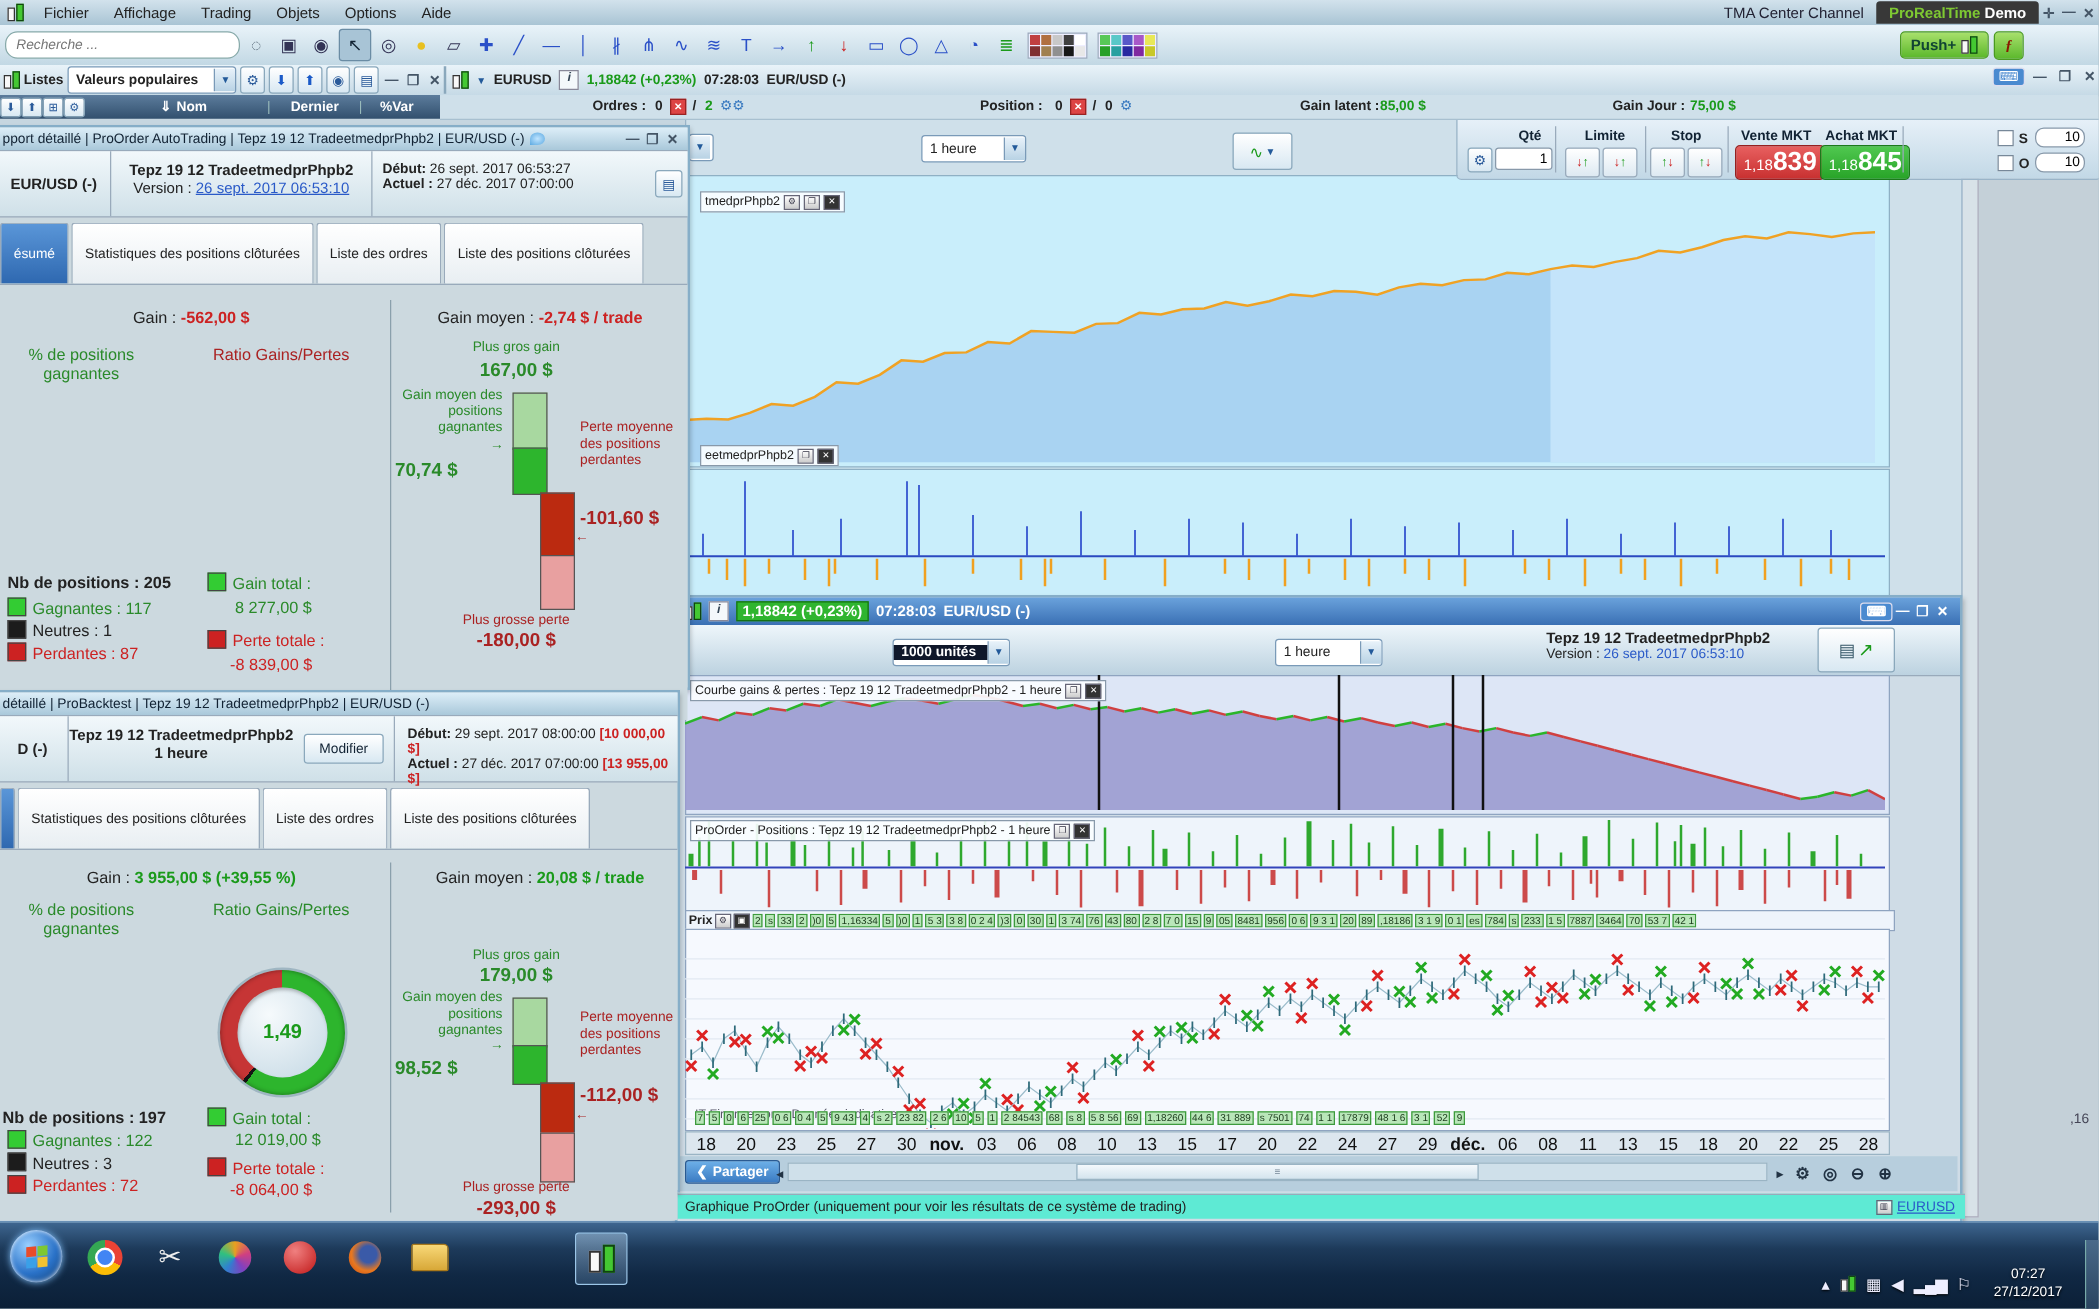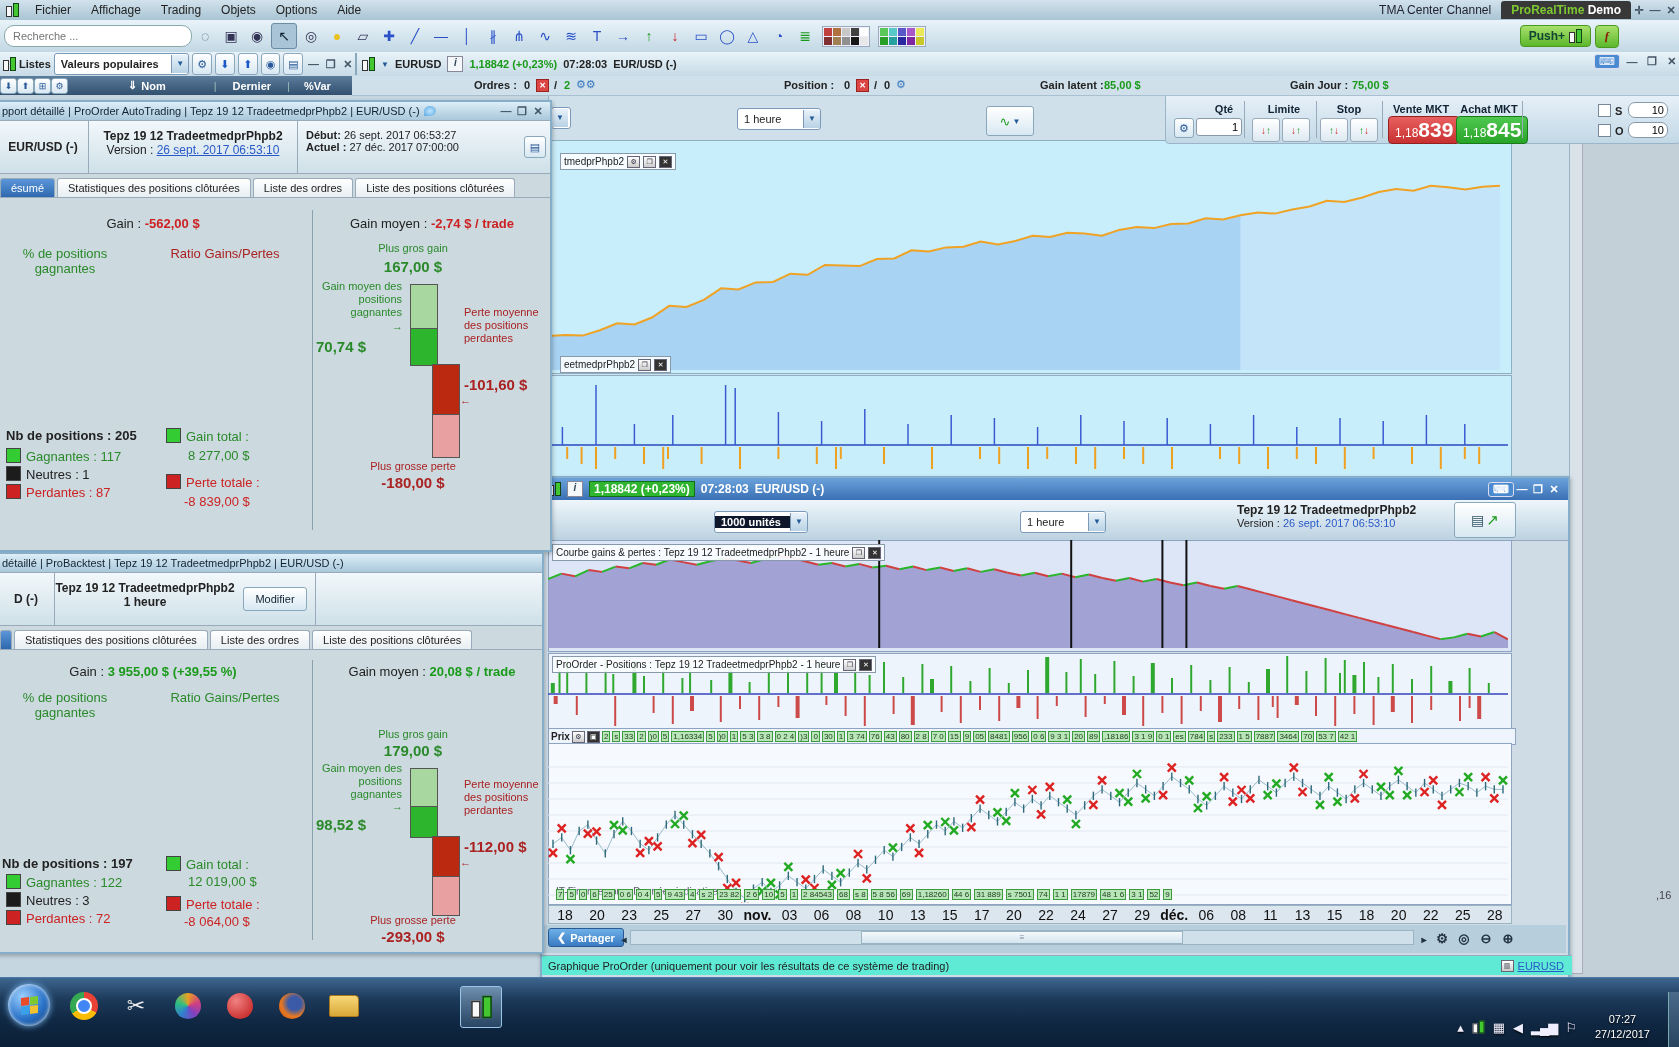--- a/index.html
+++ b/index.html
@@ -10,21 +10,21 @@
 .flex{display:flex;align-items:center}
 
 .titlebar{left:0;top:0;width:1679px;height:20px;background:linear-gradient(#d2e2ec,#a9c4d4);border-bottom:1px solid #8aa8bc;display:flex;align-items:center}
 .menu-item{padding:2px 10px;font-size:12px}
 .chan-tab{font-size:12px;padding:2px 10px;color:#223}
 .brand-box{background:#383838;border-radius:3px 3px 0 0;padding:2px 10px;font-size:12px;font-weight:bold;color:#fff}
 .brand-green{color:#7ec832}
 .winbtn{width:16px;text-align:center;color:#456;font-weight:bold;font-size:11px}
 
 .toolbar2{left:0;top:20px;width:1679px;height:32px;background:linear-gradient(#e9f3f9,#c2d8e4);border-bottom:1px solid #9ab4c4;display:flex;align-items:center}
-.search{width:170px;height:20px;margin-left:4px;border:1px solid #8aa;border-radius:10px;background:#fff;color:#999;font-size:11px;padding:0 8px}
+.search{width:170px;height:20px;margin-left:4px;border:1px solid #8aa;border-radius:10px;background:#fff;color:#999;font-style:italic;font-size:11px;padding:0 8px}
 .tool{width:24px;height:24px;margin:0 1px;display:flex;align-items:center;justify-content:center;font-size:14px;border-radius:3px;color:#333}
 .tool.sel{background:#a8c4d6;border:1px solid #6a8ca4}
 .pal{display:grid;grid-template-columns:repeat(5,8px);grid-auto-rows:8px;gap:1px;margin:0 4px;border:1px solid #9ab;padding:1px;background:#eef}
 .pal i{display:block}
 .pushbtn{background:linear-gradient(#a8e06c,#5cb82c);border:1px solid #4a9a20;border-radius:4px;padding:3px 8px;font-weight:bold;font-size:12px;color:#143;display:flex;gap:4px;align-items:center}
 
 .row3{left:0;top:52px;width:1679px;height:24px;background:linear-gradient(#e9f3f9,#c6dae6);border-bottom:1px solid #9ab4c4}
 .combo{display:inline-flex;align-items:center;background:#fff;border:1px solid #7a9ab8;border-radius:3px;height:20px;font-size:11px}
 .combo .tx{padding:0 6px;font-weight:bold}
 .combo .ar{width:16px;height:18px;background:linear-gradient(#e8f2fa,#b8d2e4);border-left:1px solid #7a9ab8;color:#235a9a;text-align:center;font-size:8px;line-height:18px}
@@ -45,21 +45,21 @@
 .obtn{width:26px;height:22px;border:1px solid #9ab;border-radius:3px;background:linear-gradient(#fff,#dde9f2);display:inline-flex;align-items:center;justify-content:center;font-size:10px}
 .sellbtn{background:linear-gradient(#e86060,#c83030);border:1px solid #952020;border-radius:4px;color:#fff;text-align:center;padding:1px 6px}
 .buybtn{background:linear-gradient(#50c850,#28a428);border:1px solid #1a7a1a;border-radius:4px;color:#fff;text-align:center;padding:1px 6px}
 .px-s{font-size:12px}.px-b{font-size:21px;font-weight:bold}
 
 .window{background:#ccd9df;border:2px solid #86aec8;box-shadow:1px 2px 4px rgba(0,0,0,.25)}
 .wtitle{height:18px;background:linear-gradient(#ddeef8,#a9c8da);font-size:11px;color:#123;display:flex;align-items:center;padding:0 4px;border-bottom:1px solid #9ab}
 .bubble{display:inline-block;width:12px;height:10px;background:radial-gradient(#bfe4ff,#5aa8e0);border-radius:50% 50% 50% 0;margin-left:4px}
 .whdr{background:linear-gradient(#f2f8fb,#cfe0e8);border-bottom:1px solid #9ab;display:flex;font-size:12px}
 .tabs{display:flex;gap:2px;padding:4px 2px 0 2px}
-.tab{background:linear-gradient(#ffffff,#e8eef2);border:1px solid #9ab;border-bottom:none;border-radius:3px 3px 0 0;padding:3px 10px;font-size:11px}
+.tab{background:linear-gradient(#ffffff,#e8eef2);border:1px solid #9ab;border-bottom:none;border-radius:3px 3px 0 0;padding:18px 10px;font-size:11px}
 .tab.sel{background:linear-gradient(#5a96d8,#2e68b0);color:#fff}
 .donut{position:absolute;width:100px;height:100px;border-radius:50%;box-shadow:0 0 0 2px #9fb6c2, inset 0 0 4px rgba(0,0,0,.4)}
 .donut .hole{position:absolute;inset:14px;border-radius:50%;background:radial-gradient(circle at 35% 30%,#f6fafc,#c4d8e4);box-shadow:inset 1px 2px 3px rgba(0,0,0,.25);display:flex;align-items:center;justify-content:center;font-size:16px;font-weight:bold}
 .legsq{display:inline-block;width:13px;height:13px;border:1px solid #444;margin-right:5px;vertical-align:-2px}
 .stat-lab{font-size:13px}
 .bigval{font-size:15px;font-weight:bold}
 .smlab{font-size:11px;line-height:13px}
 .vline{position:absolute;width:1px;background:#8aa0ac}
 
 .chartbar{background:linear-gradient(#eef6fb,#bcd2e0)}
@@ -586,33 +586,42 @@
       </div>
     <div class="whdr" style="height:52px">
       <div class="flex b" style="width:56px;justify-content:center;border-right:1px solid #9ab">D (-)</div>
       <div style="width:180px;text-align:center;padding-top:8px">
         <div class="b">Tepz 19 12 TradeetmedprPhpb2</div>
         <div class="b">1 heure</div>
       </div>
       <div class="flex" style="width:80px;justify-content:center;border-right:1px solid #9ab">
           <span class="sqbtn" style="width:62px;height:22px;font-size:11px;color:#123">Modifier</span>
         </div>
+      <div style="flex:1;padding:8px 0 0 10px;font-size:11px">
+        <div><span class="b">Début:</span> <span>29 sept. 2017 08:00:00</span> <span class="b r">[10 000,00 $]</span></div>
+        <div><span class="b">Actuel :</span> <span>27 déc. 2017 07:00:00</span> <span class="b r">[13 955,00 $]</span></div>
+      </div>
     </div>
     <div class="tabs" id="tabsBottom">
       <span class="tab sel" style="width:6px;padding:3px 2px"></span>
     <span class="tab">Statistiques des positions clôturées</span>
         <span class="tab">Liste des ordres</span>
         <span class="tab">Liste des positions clôturées</span>
       </div>
     <div style="position:relative;height:296px;background:#ccd9df;border-top:1px solid #9ab">
       <div class="vline" style="left:314px;top:10px;height:280px"></div>
       <div class="abs stat-lab" style="left:30px;top:14px;width:250px;text-align:center"><span>Gain :</span> <span class="b g">3 955,00 $ (+39,55 %)</span></div>
       <div class="abs stat-lab" style="left:324px;top:14px;width:220px;text-align:center"><span>Gain moyen :</span> <span class="b g">20,08 $ / trade</span></div>
       <div class="abs dg stat-lab" style="left:12px;top:40px;width:110px;text-align:center">% de positions gagnantes</div>
       <div class="abs dg stat-lab" style="left:152px;top:40px;width:150px;text-align:center">Ratio Gains/Pertes</div>
+      <div class="donut" style="left: 178px; top: 96px; background: conic-gradient(rgb(45, 181, 45) 0deg, rgb(45, 181, 45) 60%, rgb(21, 21, 21) 60%, rgb(21, 21, 21) 61%, rgb(198, 53, 53) 61%, rgb(198, 53, 53) 100%);">
+          <div class="hole">
+            <span class="g">1,49</span>
+          </div>
+        </div>
       <div class="abs b stat-lab" style="left:4px;top:206px">Nb de positions : 197</div>
       <div class="abs stat-lab dg" style="left:8px;top:224px"><span class="legsq" style="background:#33cc33"></span><span>Gagnantes : 122</span></div>
       <div class="abs stat-lab" style="left:8px;top:242px"><span class="legsq" style="background:#1c1c1c"></span><span>Neutres : 3</span></div>
       <div class="abs stat-lab r" style="left:8px;top:260px"><span class="legsq" style="background:#cc2222"></span><span>Perdantes : 72</span></div>
       <div class="abs stat-lab dg" style="left:168px;top:206px"><span class="legsq" style="background:#33cc33"></span><span>Gain total :</span></div>
       <div class="abs stat-lab dg" style="left:190px;top:224px">12 019,00 $</div>
       <div class="abs stat-lab r" style="left:168px;top:246px"><span class="legsq" style="background:#cc2222"></span><span>Perte totale :</span></div>
       <div class="abs stat-lab r" style="left:186px;top:264px">-8 064,00 $</div>
       <div class="abs dg smlab" style="left:350px;top:78px;width:130px;text-align:center">Plus gros gain</div>
       <div class="abs dg bigval" style="left:350px;top:92px;width:130px;text-align:center">179,00 $</div>

